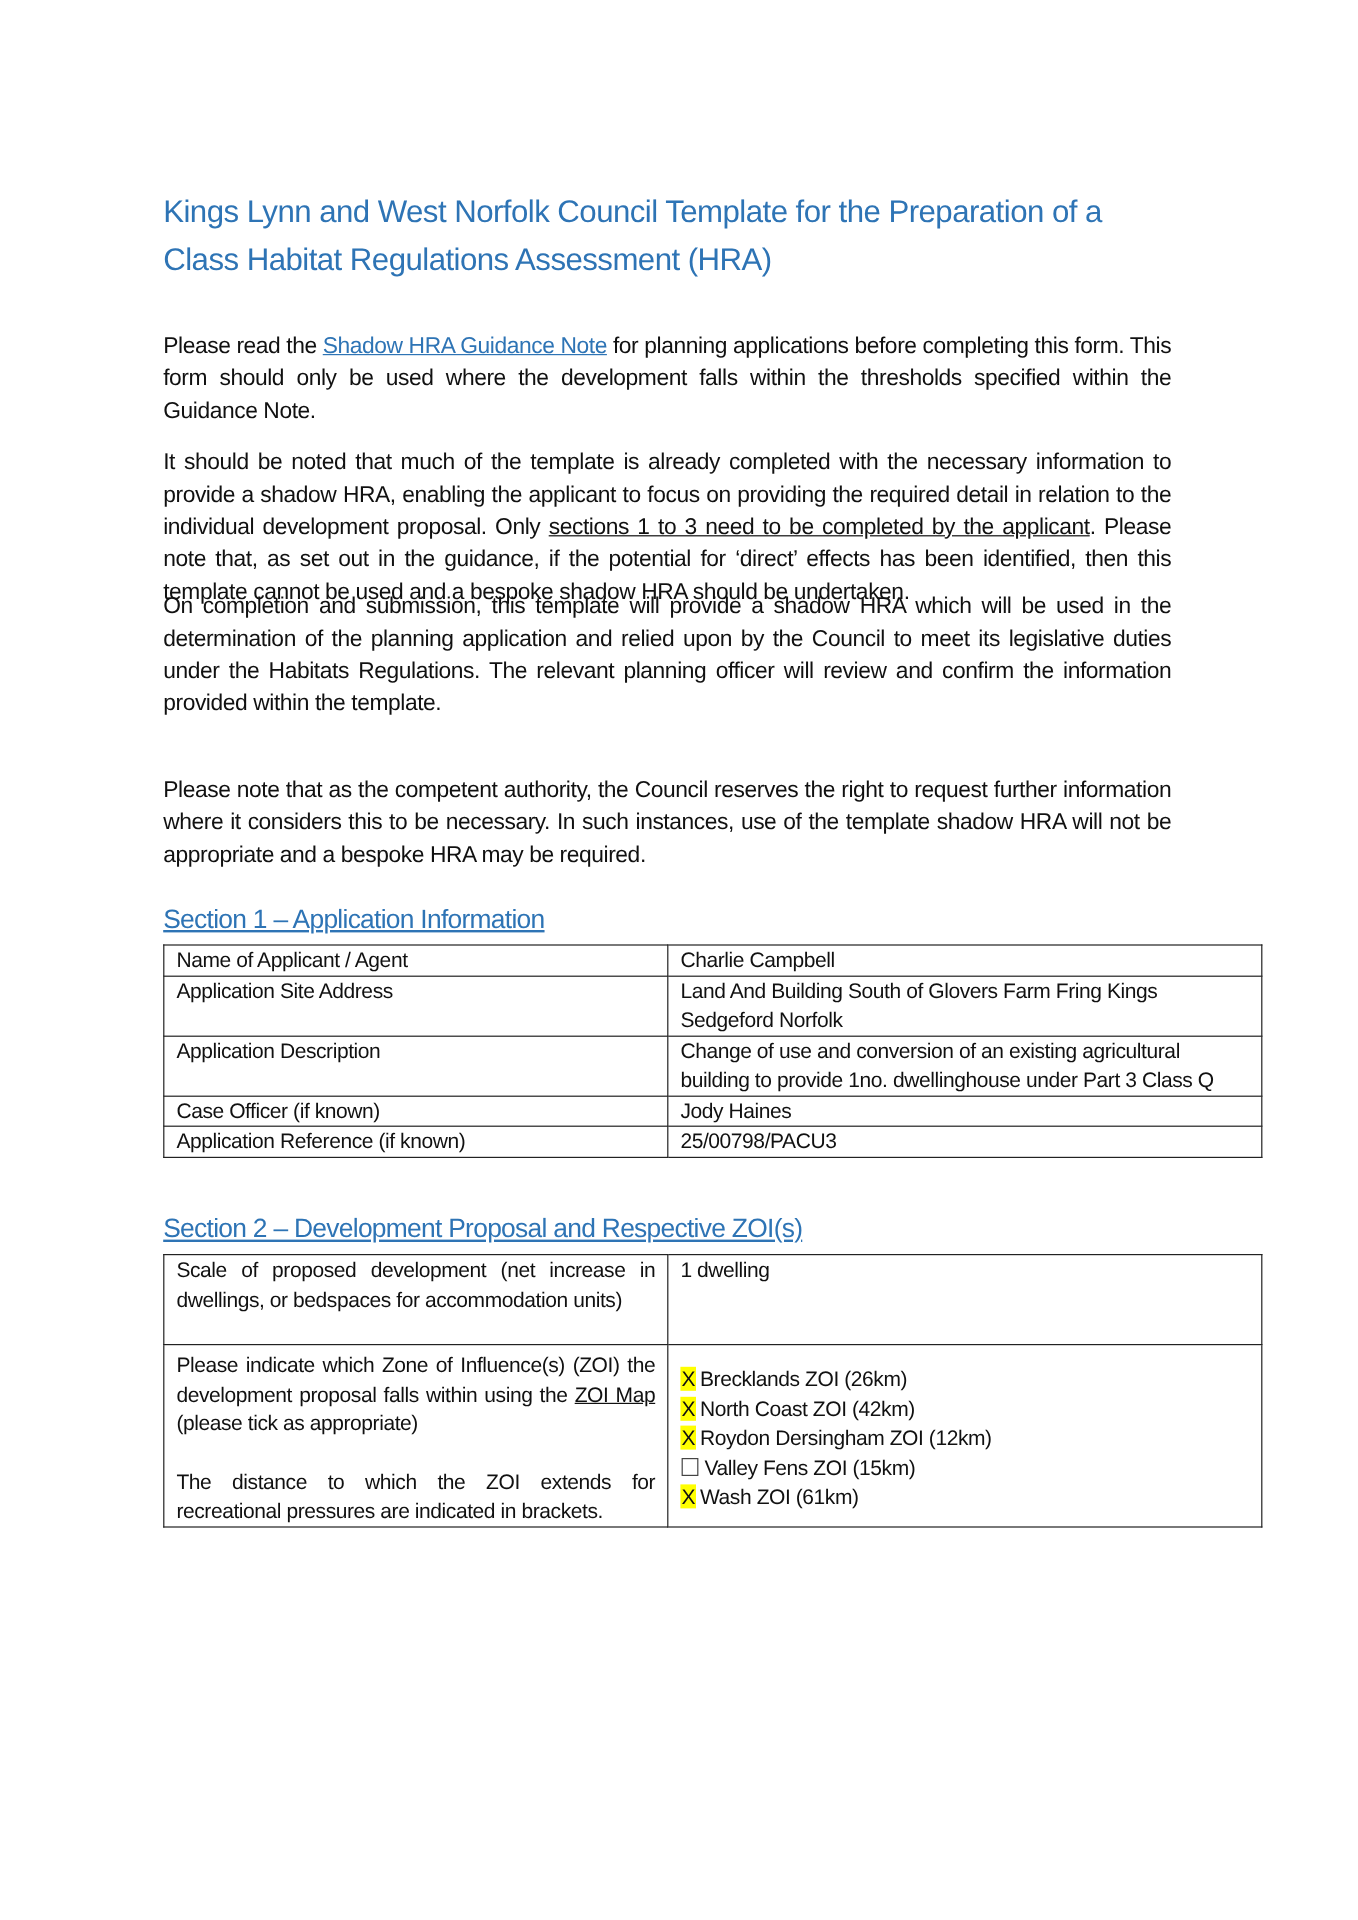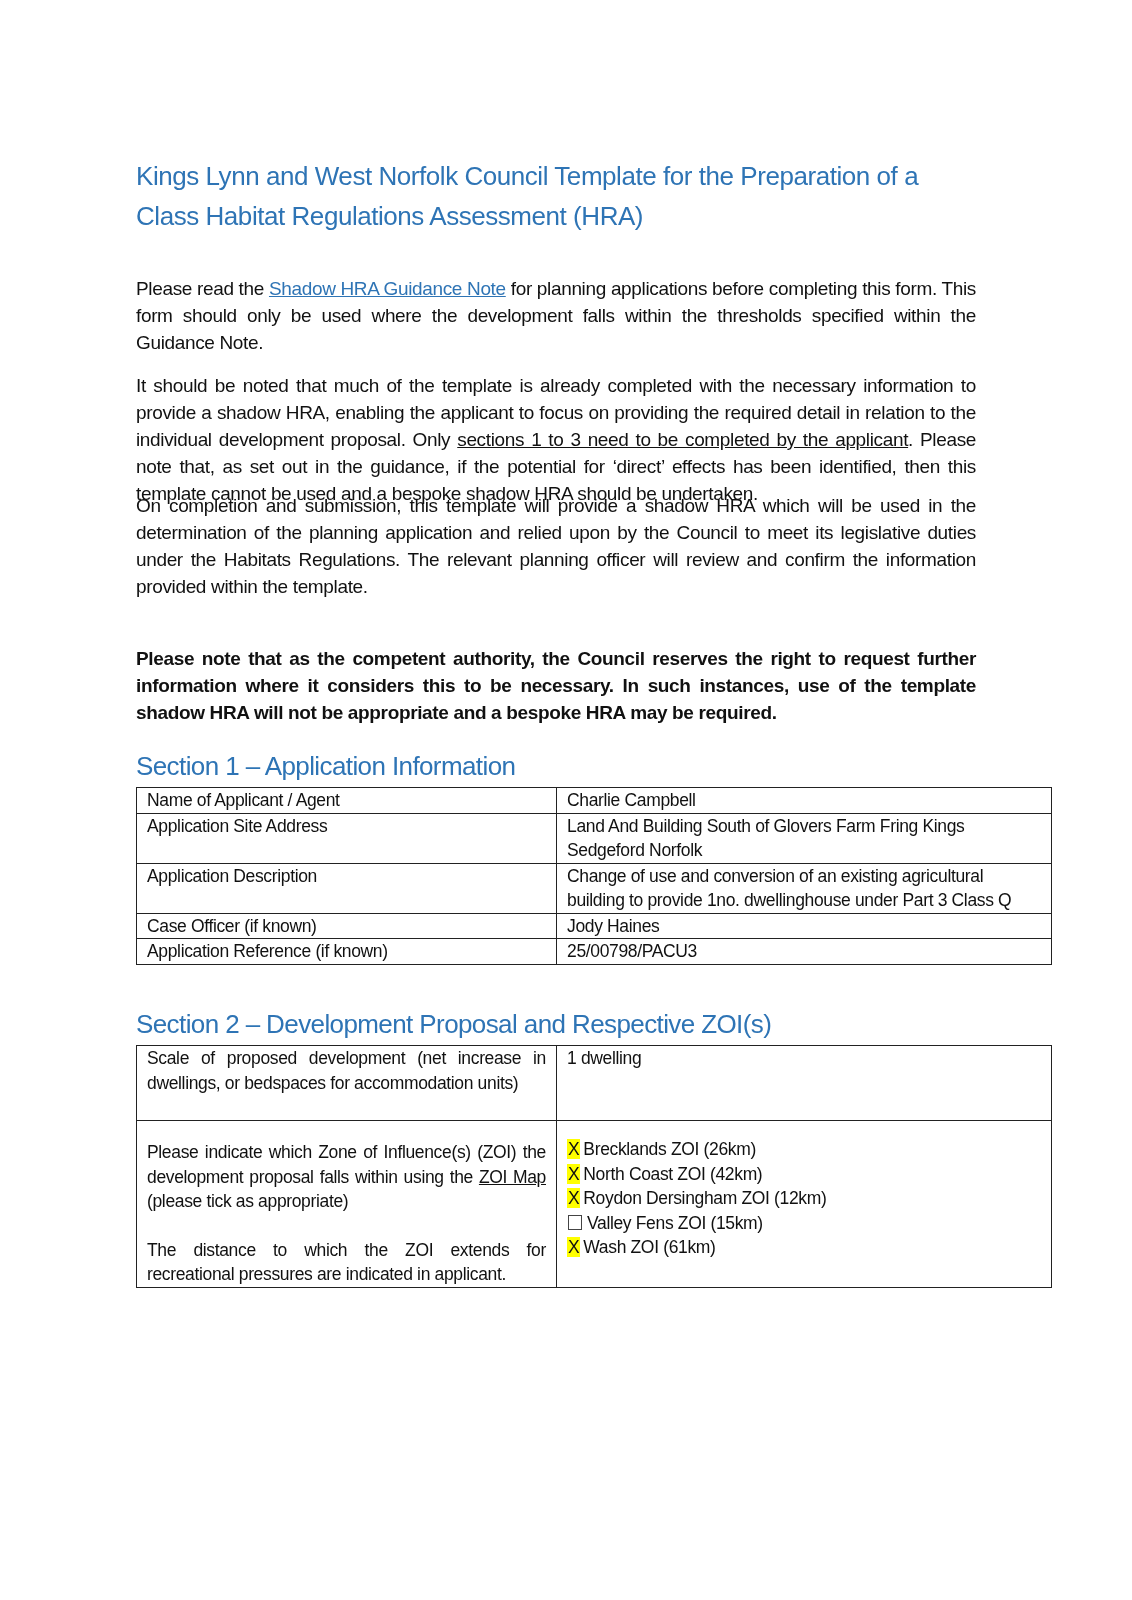--- a/index.html
+++ b/index.html
@@ -16,21 +16,21 @@
   }
   .para {
     position: absolute; left: 0; width: 840px;
     font-size: 19px; line-height: 27px; text-align: justify;
     letter-spacing: -0.35px; margin: 0;
   }
   .link { color: #2e74b5; text-decoration: underline; }
   .u { text-decoration: underline; }
   .section-h {
     position: absolute; left: 0; margin: 0; font-weight: normal;
-    font-size: 26px; color: #2e74b5; letter-spacing: -0.6px; line-height: 32px;
+    font-size: 22px; color: #2e74b5; letter-spacing: -0.6px; line-height: 32px; text-decoration: underline;
   }
   table {
     position: absolute; left: 0; width: 916px; border-collapse: collapse;
     font-size: 17.5px; letter-spacing: -0.35px;
   }
   td {
     border: 1.2px solid #222; vertical-align: top;
     padding: 0 10px; line-height: 24.5px;
   }
   td.l { width: 399px; }
@@ -51,21 +51,21 @@
     <span>Kings Lynn and West Norfolk Council Template for the Preparation of a</span><br>
     <span>Class Habitat Regulations Assessment (HRA)</span>
   </h1>
 
   <p class="para" style="top:275px;"><span>Please read the </span><span class="link">Shadow HRA Guidance Note</span><span> for planning applications before completing this form. This form should only be used where the development falls within the thresholds specified within the Guidance Note.</span></p>
 
   <p class="para" style="top:372px;"><span>It should be noted that much of the template is already completed with the necessary information to provide a shadow HRA, enabling the applicant to focus on providing the required detail in relation to the individual development proposal.   Only </span><span class="u">sections 1 to 3 need to be completed by the applicant</span><span>. Please note that, as set out in the guidance, if the potential for ‘direct’ effects has been identified, then this template cannot be used and a bespoke shadow HRA should be undertaken.</span></p>
 
   <p class="para" style="top:492px;">On completion and submission, this template will provide a shadow HRA which will be used in the determination of the planning application and relied upon by the Council to meet its legislative duties under the Habitats Regulations. The relevant planning officer will review and confirm the information provided within the template.</p>
 
-  <p class="para" style="top:645px;font-weight:bold;">Please note that as the competent authority, the Council reserves the right to request further information where it considers this to be necessary. In such instances, use of the template shadow HRA will not be appropriate and a bespoke HRA may be required.</p>
+  <p class="para" style="top:645px;">Please note that as the competent authority, the Council reserves the right to request further information where it considers this to be necessary. In such instances, use of the template shadow HRA will not be appropriate and a bespoke HRA may be required.</p>
 
   <h2 class="section-h" style="top:750px;">Section 1 – Application Information</h2>
 
   <table style="top:787px;">
     <tbody>
         <tr>
       <td class="l">Name of Applicant / Agent</td>
       <td>Charlie Campbell</td>
     </tr>
     <tr>
@@ -89,24 +89,24 @@
 
   <h2 class="section-h" style="top:1008px;">Section 2 – Development Proposal and Respective ZOI(s)</h2>
 
   <table style="top:1045px;">
     <tbody>
         <tr>
       <td class="l just" style="height:74px;">Scale of proposed development (net increase in dwellings, or bedspaces for accommodation units)</td>
       <td>1 dwelling</td>
     </tr>
     <tr>
-      <td class="l just" style="padding-top:19px;">
+      <td class="l just" style="padding-top:4px;">
         <div><span>Please indicate which Zone of Influence(s) (ZOI) the development proposal falls within using the </span><span class="u">ZOI Map</span><span> (please tick as appropriate)</span></div>
         <div style="height:24px;"></div>
-        <div>The distance to which the ZOI extends for recreational pressures are indicated in applicant.</div>
+        <div>The distance to which the ZOI extends for recreational pressures are indicated in brackets.</div>
       </td>
       <td style="padding-top:16px;">
         <span class="zoi-item"><span class="mark">X</span><span>Brecklands ZOI (26km)</span></span>
         <span class="zoi-item"><span class="mark">X</span><span>North Coast ZOI (42km)</span></span>
         <span class="zoi-item"><span class="mark">X</span><span>Roydon Dersingham ZOI (12km)</span></span>
         <span class="zoi-item"><span class="box"></span><span>Valley Fens ZOI (15km)</span></span>
         <span class="zoi-item"><span class="mark">X</span><span>Wash ZOI (61km)</span></span>
       </td>
     </tr>
   </tbody>

